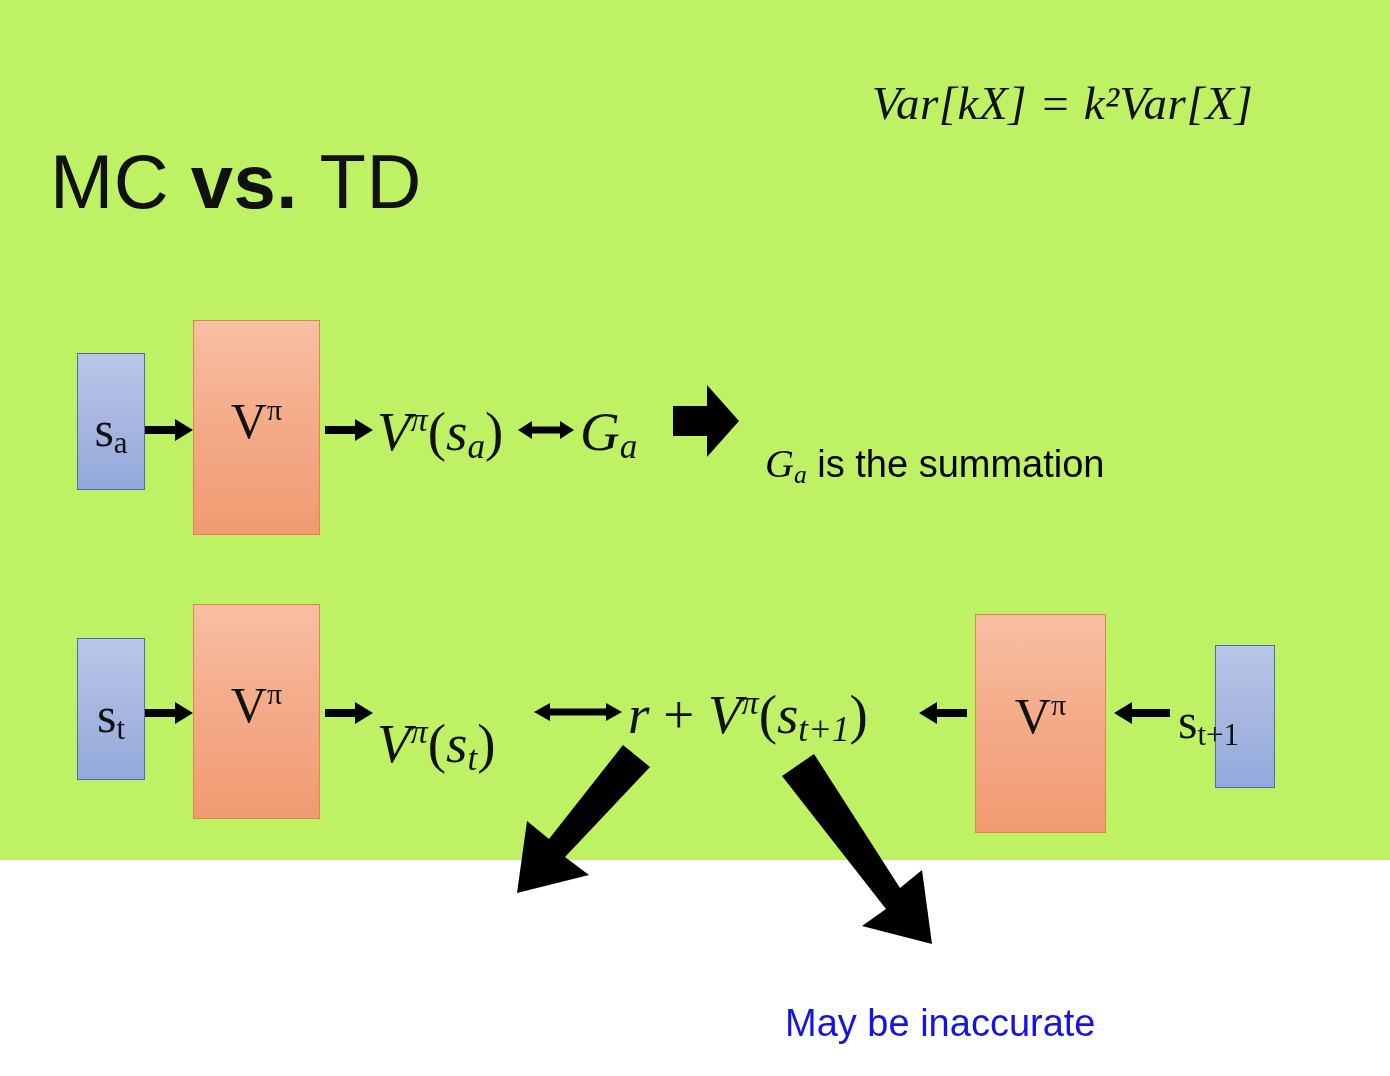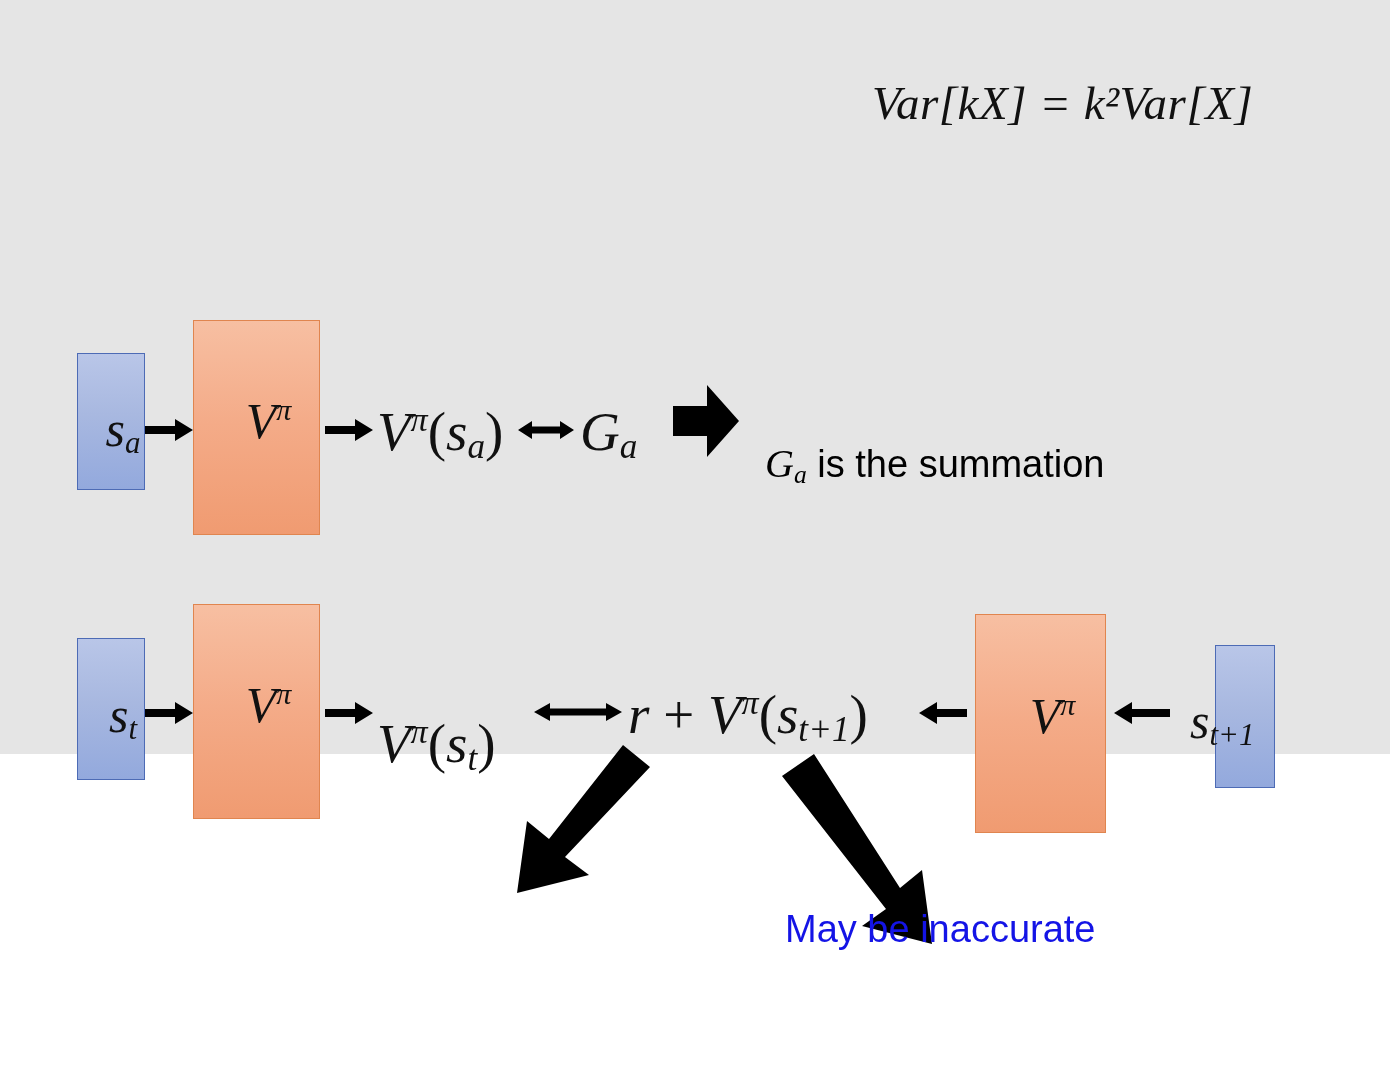--- a/index.html
+++ b/index.html
@@ -10,22 +10,22 @@
   body {
     width: 1390px;
     height: 1076px;
     overflow: hidden;
     font-family: "Liberation Sans", sans-serif;
     color: #000000;
   }
   #slide {
     position: relative;
     width: 1390px;
-    height: 754px;
-    background: #e5e5e5;
+    height: 860px;
+    background: #bef264;
   }
   .abs { position: absolute; }
 
   
   .formula {
     font-family: "Liberation Serif", serif;
     font-style: italic;
     font-size: 47px;
     color: #111111;
     white-space: nowrap;
@@ -54,25 +54,23 @@
   }
   .mathlabel sub {
     font-size: 0.64em;
     vertical-align: -0.22em;
   }
   .mathlabel .paren { font-style: normal; }
   .mathlabel .op { font-style: normal; }
 
   .boxlabel {
     font-family: "Liberation Serif", serif;
-    font-style: italic;
     font-size: 50px;
     color: #111111;
     white-space: nowrap;
-    padding-left: 12px;
   }
   .boxlabel sup { font-size: 0.60em; vertical-align: super; }
   .boxlabel sub { font-size: 0.62em; vertical-align: -0.22em; }
 
   .note {
     font-size: 38px;
     color: #000000;
     white-space: nowrap;
     line-height: 1.22;
   }
@@ -110,20 +108,23 @@
 </style>
 </head>
 <body>
 
 <div id="slide">
 
   <div class="abs formula" style="left:872px; top:76px;">
     <span>Var[kX] = k²Var[X]</span>
   </div>
 
+  <div class="abs title" style="left:50px; top:138px;">
+    <span>MC</span><span>&nbsp;</span><span class="bold">vs.</span><span>&nbsp;</span><span>TD</span>
+  </div>
 
   <div class="abs state-box" style="left:77px; top:353px; width:68px; height:137px;"></div>
   <div class="abs boxlabel" style="left:77px; top:400px; width:68px; text-align:center;">
     <span>s</span><sub>a</sub>
   </div>
 
   <svg class="abs" style="left:145px; top:417px;" width="50" height="26">
     <path d="M0,9 L30,9 L30,2 L48,13 L30,24 L30,17 L0,17 Z" fill="#000000"></path>
   </svg>
 
@@ -208,15 +209,15 @@
 
   <svg class="abs" style="left:505px; top:745px;" width="145" height="155">
     <path d="M118,0 L145,22 L60,112 L84,130 L12,148 L22,76 L44,94 Z" fill="#000000"></path>
   </svg>
 
   <svg class="abs" style="left:782px; top:752px;" width="150" height="192">
     <path d="M0,24 L32,2 L118,136 L140,118 L150,192 L80,174 L104,157 Z" fill="#000000"></path>
   </svg>
 
 
-  <div class="abs callout-blue" style="left:785px; top:908px;">May be inaccurate</div>
+  <div class="abs callout-blue" style="left:785px; top:1002px;">May be inaccurate</div>
 
 </div>
 
 </body></html>

